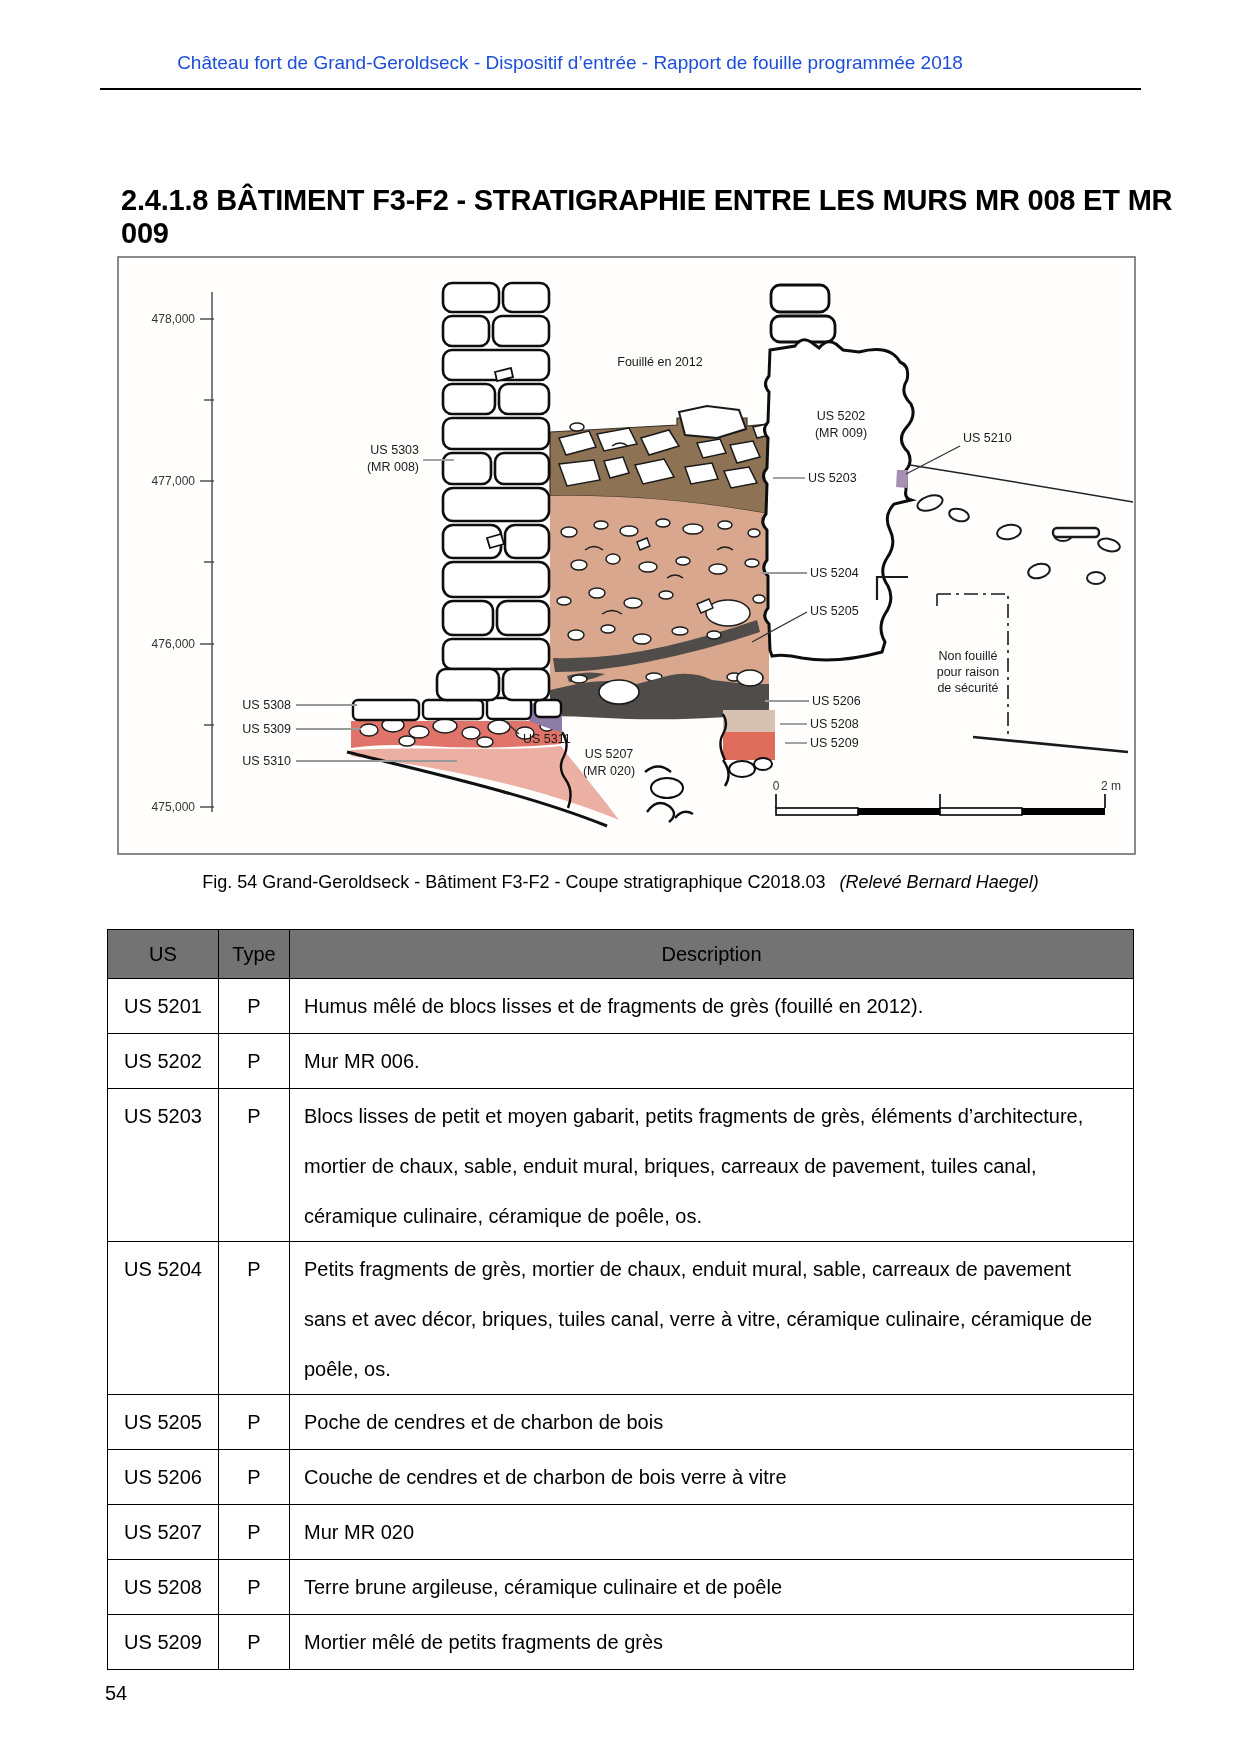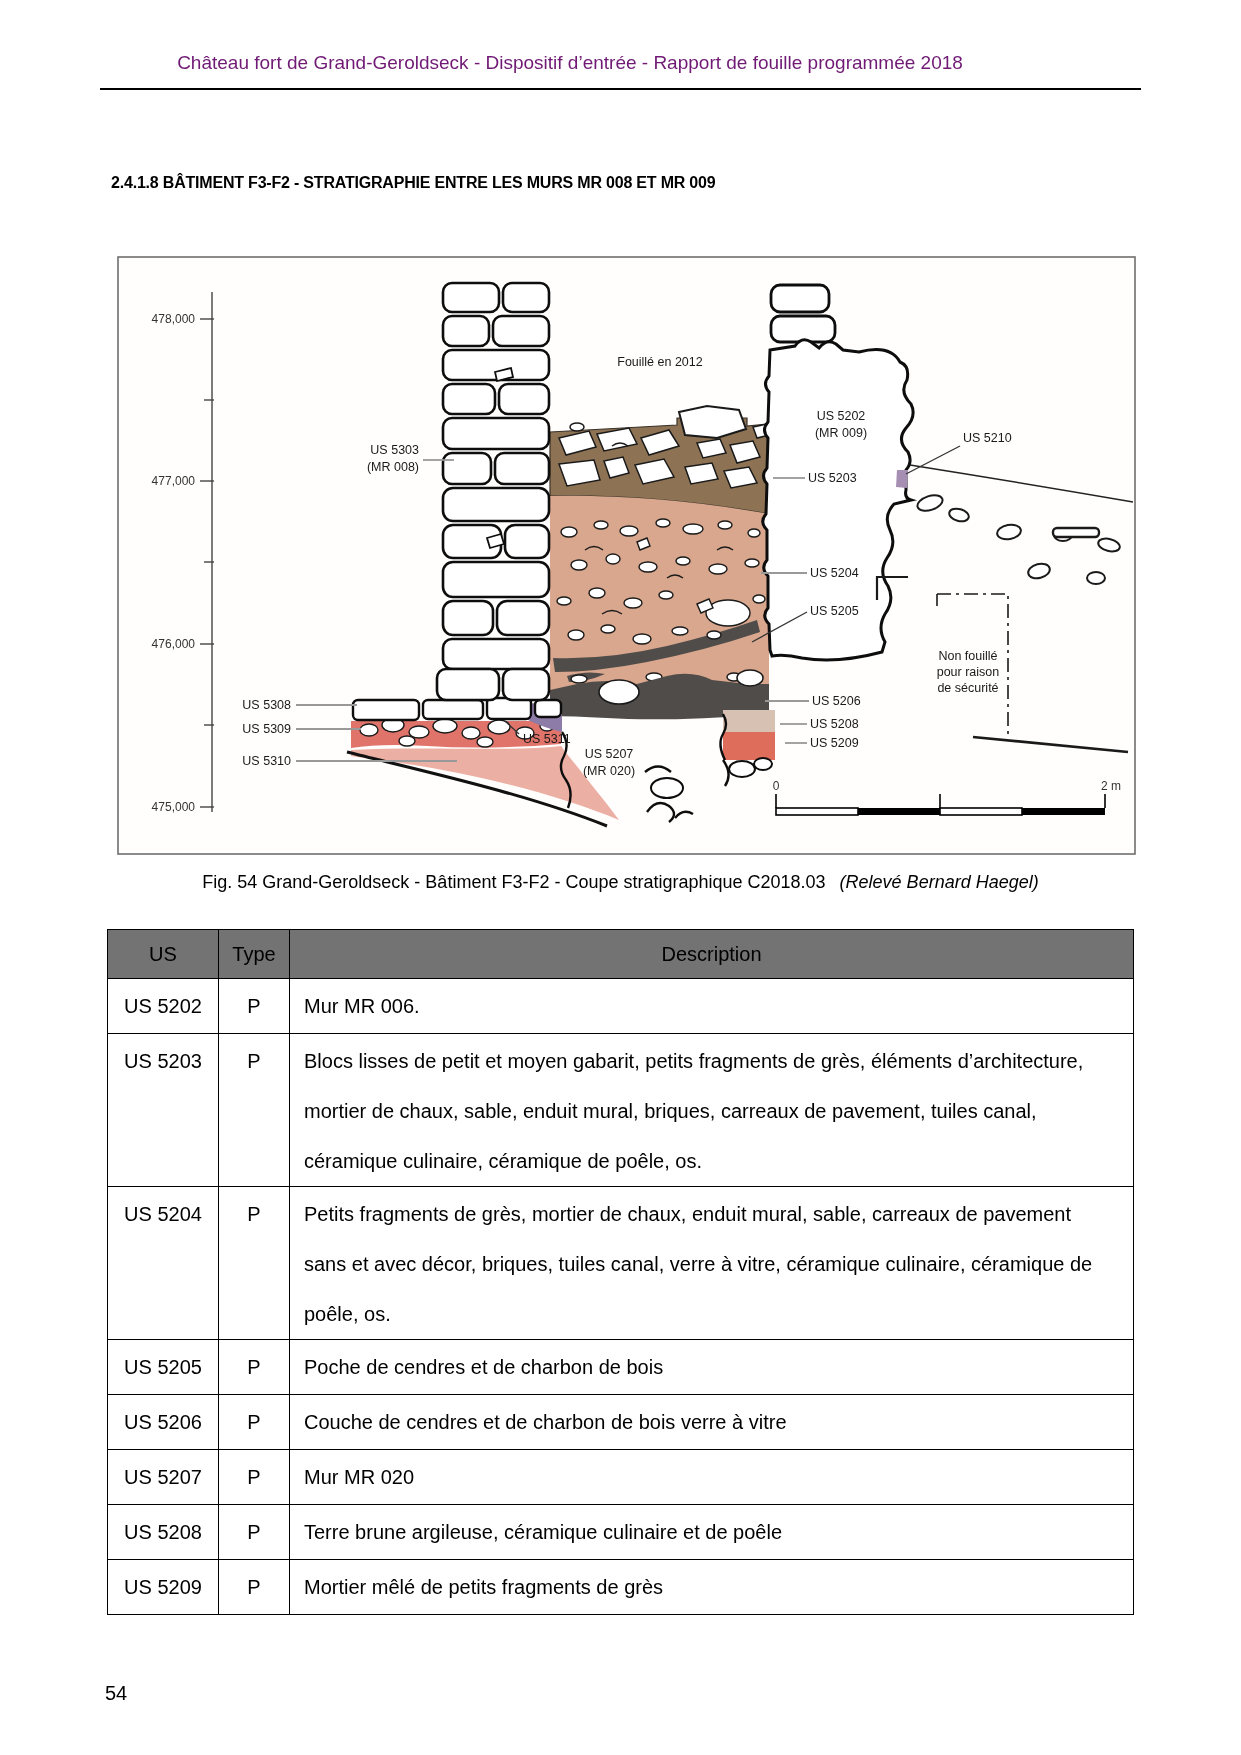--- a/index.html
+++ b/index.html
@@ -1,25 +1,25 @@
 <!DOCTYPE html>
 <html><head>
 <meta charset="utf-8">
 <style>
   html,body { margin:0; padding:0; background:#fff; }
   .page { position:relative; width:1241px; height:1755px; background:#ffffff;
           font-family:"Liberation Sans", sans-serif; color:#000; overflow:hidden; }
 
   .doc-header { position:absolute; top:52px; left:100px; width:940px;
-                text-align:center; font-size:19px; color:#701a75; }
+                text-align:center; font-size:19px; color:#1d4ed8; }
   .header-rule { position:absolute; top:88px; left:100px; width:1041px;
                  border-top:2px solid #000; height:0; }
 
-  .section-heading { position:absolute; top:168px; left:105px; margin:6px;
-                     font-size:16px; font-weight:bold; letter-spacing:-0.2px; }
+  .section-heading { position:absolute; top:168px; left:105px; margin:16px;
+                     font-size:29px; font-weight:bold; letter-spacing:-0.2px; }
 
   .figure-box { position:absolute; top:232px; left:107px; width:1034px; height:628px;text-align:right; }
   .figure-box svg { display:block; width:100%; height:100%; }
 
   .caption { position:absolute; top:872px; left:107px; width:1027px;
              text-align:center; font-size:18px; }
   .caption .it { font-style:italic; margin-left:14px; }
 
   table.us-table { position:absolute; top:929px; left:107px; width:1027px;
                    border-collapse:collapse; table-layout:fixed; font-size:20px; }
@@ -312,20 +312,25 @@
       </colgroup>
     <thead>
       <tr>
         <th>US</th>
         <th>Type</th>
         <th>Description</th>
       </tr>
     </thead>
     <tbody>
       <tr class="single">
+        <td class="c-us">US 5201</td>
+        <td class="c-type">P</td>
+        <td class="c-desc">Humus mêlé de blocs lisses et de fragments de grès (fouillé en 2012).</td>
+      </tr>
+      <tr class="single">
         <td class="c-us">US 5202</td>
         <td class="c-type">P</td>
         <td class="c-desc">Mur MR 006.</td>
       </tr>
       <tr class="tall">
         <td class="c-us">US 5203</td>
         <td class="c-type">P</td>
         <td class="c-desc">Blocs lisses de petit et moyen gabarit, petits fragments de grès, éléments d’architecture, mortier de chaux, sable, enduit mural, briques, carreaux de pavement, tuiles canal, céramique culinaire, céramique de poêle, os.</td>
       </tr>
       <tr class="tall">

